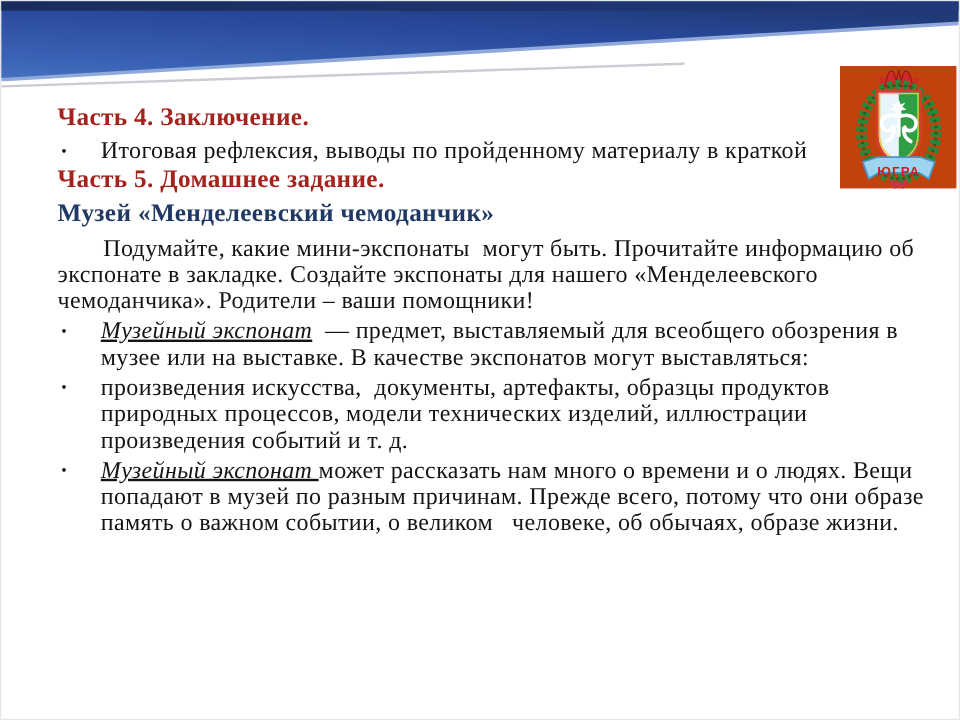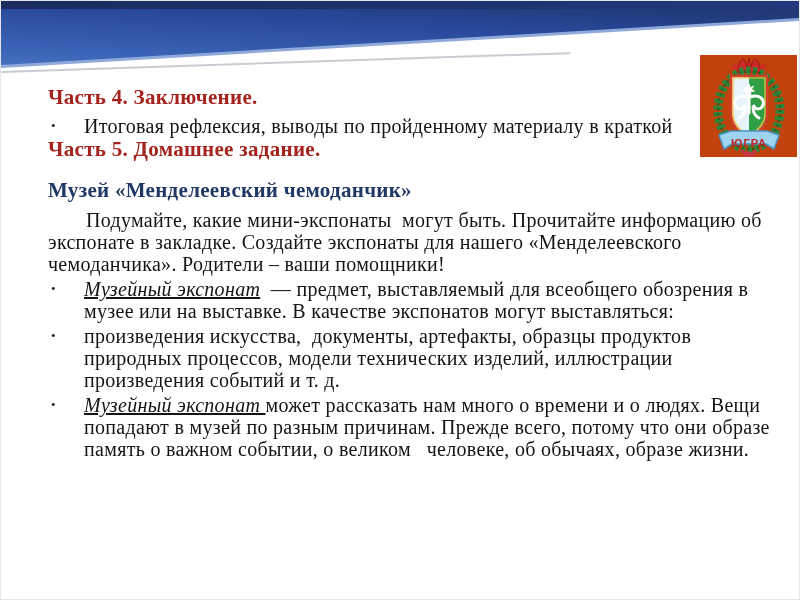--- a/index.html
+++ b/index.html
@@ -33,21 +33,21 @@
     position:absolute;top:8px;right:2px;width:97px;height:102px;
     background:#c2410c;z-index:5;display:flex;align-items:flex-end;justify-content:center;margin-top:46px;
   }
   
   .content{
     position:absolute;left:47px;top:84px;width:714px;z-index:3;
     font-size:20px;line-height:22px;letter-spacing:0.3px;
   }
   .h-red{font-weight:bold;color:#a5231d;font-size:21px;line-height:24px;}
   .h-navy{font-weight:bold;color:#1f3864;font-size:21px;line-height:24px;}
-  .mt4{margin-top:17px;}  .mt6{margin-top:6px;}  .mt10{}
+  .mt4{margin-top:4px;}  .mt6{margin-top:6px;}  .mt10{}
   .mt3{margin-top:3px;}  .mt7{margin-top:7px;}  .mt26{margin-top:26px;}
   .bullet-row{display:flex;}
   .dot{flex:none;width:33px;padding-left:3px;font-size:13px;line-height:22px;color:#141414;}
   .lines{flex:1;min-width:0;}
   .line{white-space:pre;line-height:22px;}
   .indent{padding-left:38px;}
   .lead{font-style:italic;text-decoration:underline;}
 </style>
 </head>
 <body>

